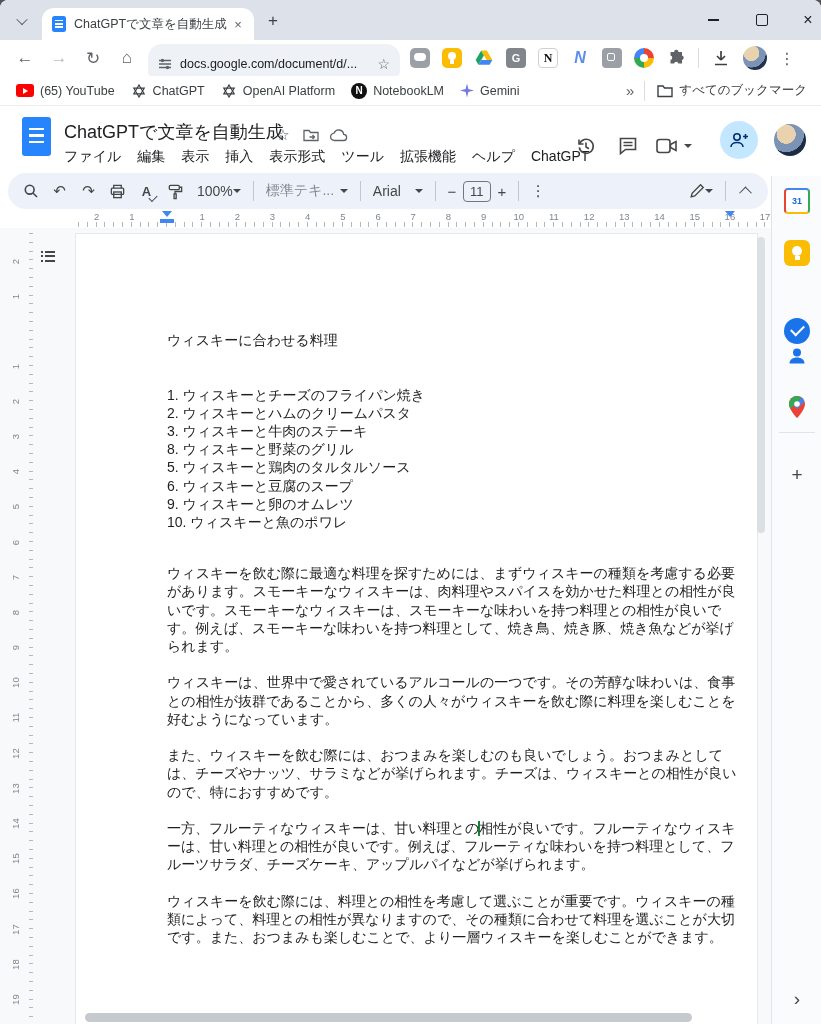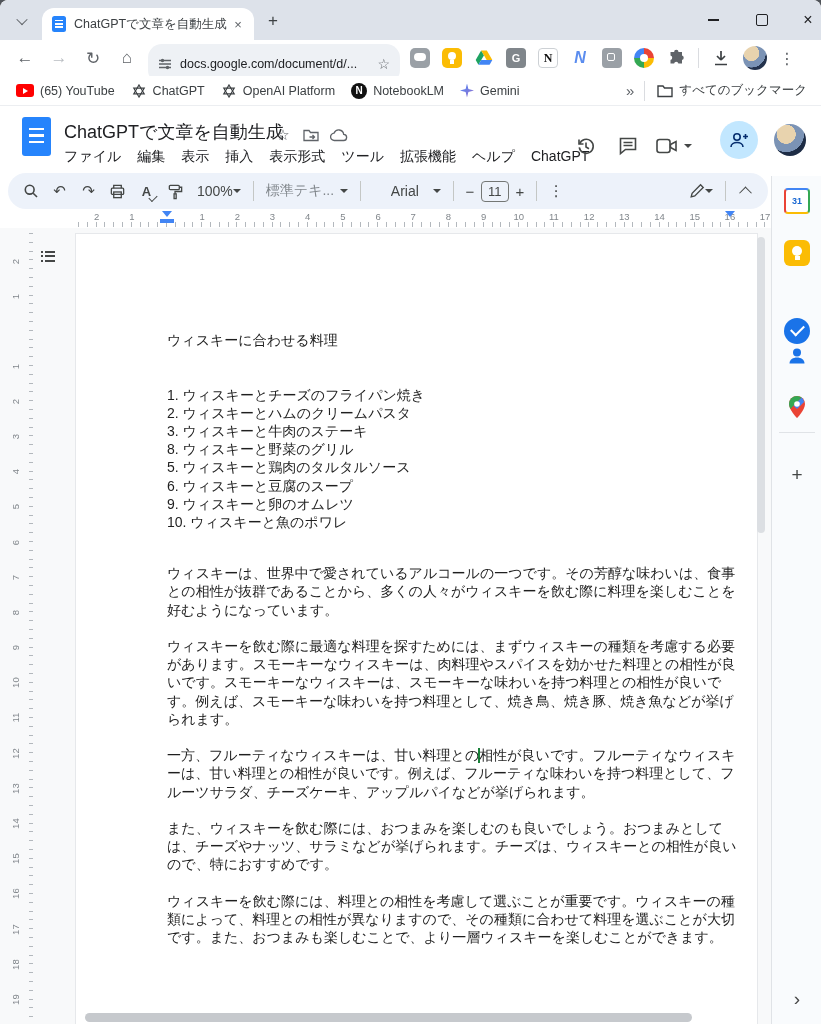--- a/index.html
+++ b/index.html
@@ -331,21 +331,21 @@
       <span>100%</span>
       <span class="dd"></span>
     </div>
     <span class="tdiv"></span>
     <div class="ddctrl" style="color:#80868b;">
       <span class="clip" style="width:74px;">標準テキ...</span>
       <span class="dd"></span>
     </div>
     <span class="tdiv"></span>
     <div class="ddctrl">
-      <span class="clip" style="width:42px;margin-left:18px;">Arial</span>
+      <span class="clip" style="width:42px;">Arial</span>
       <span class="dd"></span>
     </div>
     <span class="tdiv"></span>
     <div class="tool" style="width:22px;">−</div>
     <div class="sizebox">11</div>
     <div class="tool" style="width:22px;">+</div>
     <span class="tdiv"></span>
     <div class="tool">⋮</div>
     <div class="ddctrl" style="margin-left:auto;">
       <svg width="16" height="16" viewBox="0 0 18 18">
@@ -434,24 +434,24 @@
     <div>1. ウィスキーとチーズのフライパン焼き</div>
         <div>2. ウィスキーとハムのクリームパスタ</div>
         <div>3. ウィスキーと牛肉のステーキ</div>
         <div>8. ウィスキーと野菜のグリル</div>
         <div>5. ウィスキーと鶏肉のタルタルソース</div>
         <div>6. ウィスキーと豆腐のスープ</div>
         <div>9. ウィスキーと卵のオムレツ</div>
         <div>10. ウィスキーと魚のポワレ</div>
       </div>
     <div>
+        <div class="para">ウィスキーを飲む際に最適な料理を探すためには、まずウィスキーの種類を考慮する必要があります。スモーキーなウィスキーは、肉料理やスパイスを効かせた料理との相性が良いです。スモーキーなウィスキーは、スモーキーな味わいを持つ料理との相性が良いです。例えば、スモーキーな味わいを持つ料理として、焼き鳥、焼き豚、焼き魚などが挙げられます。</div>
         <div class="para">ウィスキーは、世界中で愛されているアルコールの一つです。その芳醇な味わいは、食事との相性が抜群であることから、多くの人々がウィスキーを飲む際に料理を楽しむことを好むようになっています。</div>
-        <div class="para">ウィスキーを飲む際に最適な料理を探すためには、まずウィスキーの種類を考慮する必要があります。スモーキーなウィスキーは、肉料理やスパイスを効かせた料理との相性が良いです。スモーキーなウィスキーは、スモーキーな味わいを持つ料理との相性が良いです。例えば、スモーキーな味わいを持つ料理として、焼き鳥、焼き豚、焼き魚などが挙げられます。</div>
+        <div class="para">また、ウィスキーを飲む際には、おつまみを楽しむのも良いでしょう。おつまみとしては、チーズやナッツ、サラミなどが挙げられます。チーズは、ウィスキーとの相性が良いので、特におすすめです。</div>
         <div class="para">一方、フルーティなウィスキーは、甘い料理との<span class="caret"></span>相性が良いです。フルーティなウィスキーは、甘い料理との相性が良いです。例えば、フルーティな味わいを持つ料理として、フルーツサラダ、チーズケーキ、アップルパイなどが挙げられます。</div>
-        <div class="para">また、ウィスキーを飲む際には、おつまみを楽しむのも良いでしょう。おつまみとしては、チーズやナッツ、サラミなどが挙げられます。チーズは、ウィスキーとの相性が良いので、特におすすめです。</div>
         <div class="para">ウィスキーを飲む際には、料理との相性を考慮して選ぶことが重要です。ウィスキーの種類によって、料理との相性が異なりますので、その種類に合わせて料理を選ぶことが大切です。また、おつまみも楽しむことで、より一層ウィスキーを楽しむことができます。</div>
       </div>
   </div>
 
   <div class="vthumb"></div>
   <div class="hthumb"></div>
 
   <div class="sidepanel">
     <div class="sp-item cal ctr" style="top:12px;">31</div>
     <div class="sp-item keep-sq" style="top:64px;"></div>

